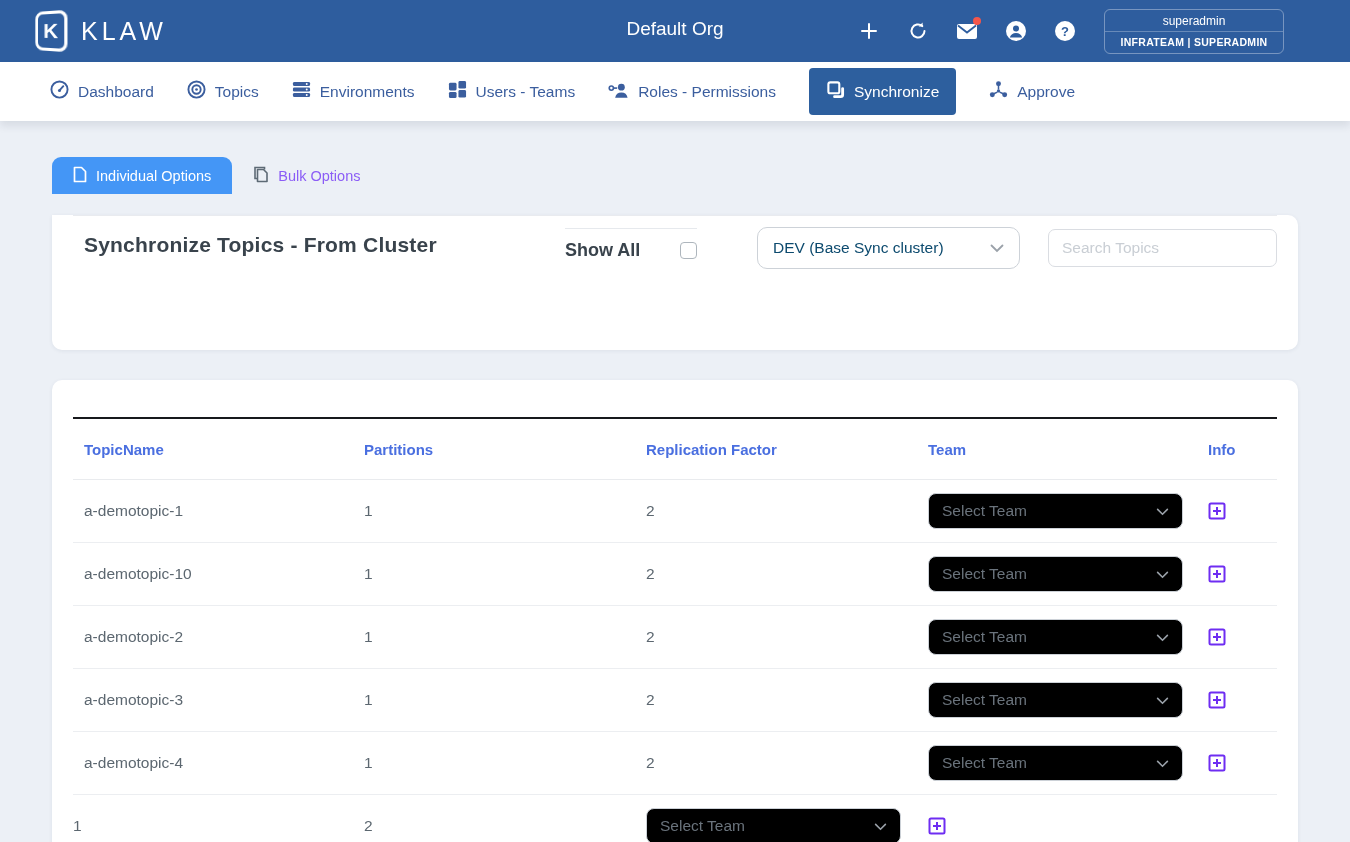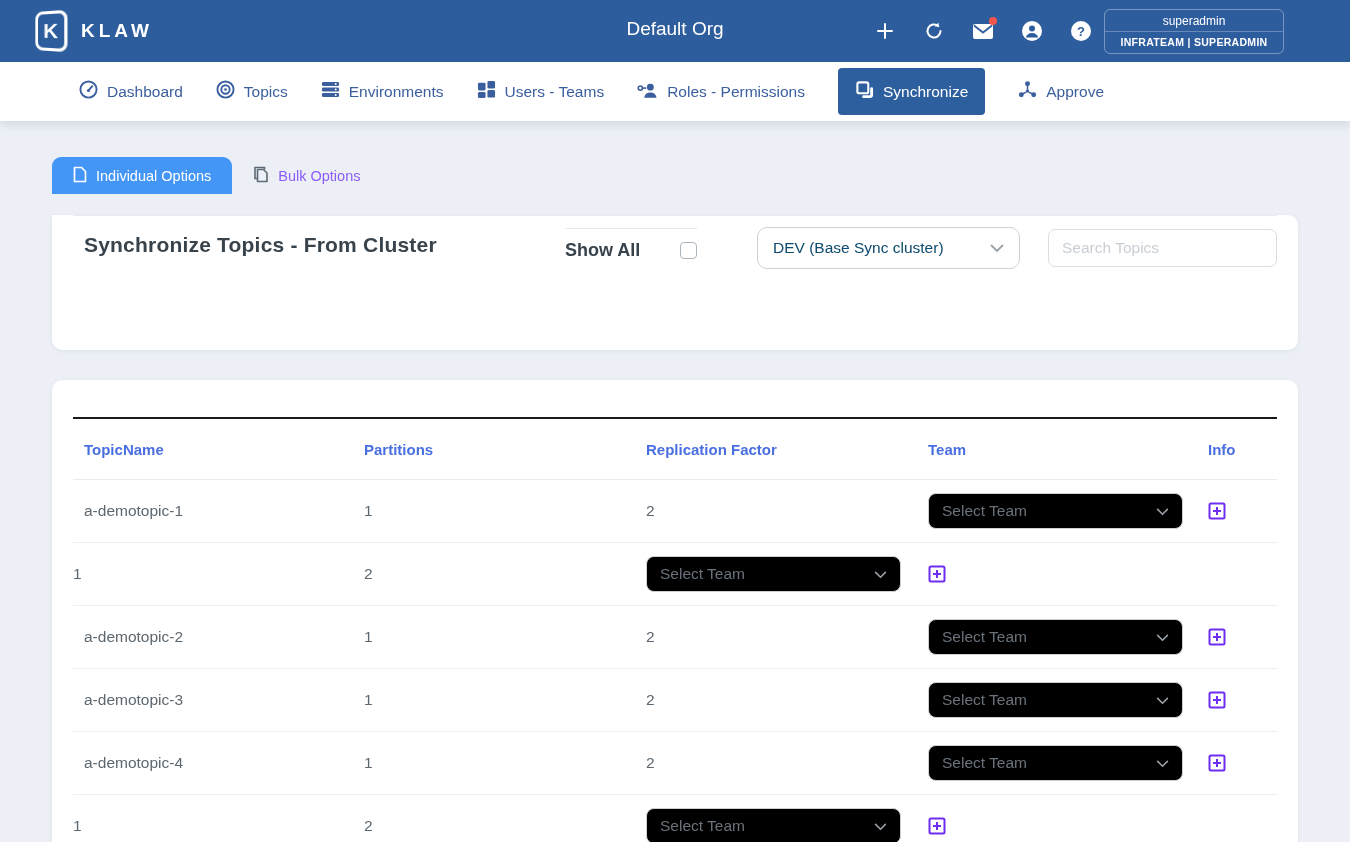--- a/index.html
+++ b/index.html
@@ -3,32 +3,32 @@
 <meta charset="utf-8">
 <style>
   * { margin:0; padding:0; box-sizing:border-box; }
   html,body { width:1350px; height:842px; overflow:hidden; }
   body { font-family:"Liberation Sans", sans-serif; background:#ecf0f6; }
 
   
   .app-header { height:62px; background:#2e5d9e; display:flex; align-items:center; color:#fff; position:relative; }
   .brand { display:flex; align-items:center; gap:14px; margin-left:34px; }
   .logo-box { width:33px; height:40px; border:3px solid #fff; border-radius:8px; display:flex; align-items:center; justify-content:center; font-weight:bold; font-size:21px; transform:perspective(70px) rotateY(-14deg); color:#fff; }
-  .brand-name { font-size:19px; font-weight:bold; letter-spacing:4px; }
+  .brand-name { font-size:25px; font-weight:normal; letter-spacing:4px; }
   .org-title { position:absolute; left:50%; top:50%; transform:translate(-50%,-60%); font-size:19px; font-weight:500; }
   .header-actions { margin-left:auto; display:flex; align-items:center; gap:27px; }
   .h-icon { width:22px; height:22px; display:flex; align-items:center; justify-content:center; position:relative; cursor:pointer; }
   .h-icon svg { display:block; }
   .mail-badge { position:absolute; top:-3px; right:-3px; width:8px; height:8px; border-radius:50%; background:#f4564b; }
-  .user-box { margin-left:12px; margin-right:66px; width:180px; border:1px solid rgba(255,255,255,.35); border-radius:6px; text-align:center; overflow:hidden; }
+  .user-box { margin-left:28px; margin-right:66px; width:180px; border:1px solid rgba(255,255,255,.35); border-radius:6px; text-align:center; overflow:hidden; }
   .user-name { font-size:12px; padding:4px 8px 3px; border-bottom:1px solid rgba(255,255,255,.28); }
   .user-role { font-size:10.5px; font-weight:bold; padding:4px 8px 5px; letter-spacing:.3px; }
 
   
-  .nav-bar { height:59px; background:#fff; display:flex; align-items:center; gap:33px; padding-left:79px; box-shadow:0 5px 8px rgba(30,40,70,.10); position:relative; z-index:5; }
+  .nav-bar { height:59px; background:#fff; display:flex; align-items:center; gap:33px; padding-left:50px; box-shadow:0 5px 8px rgba(30,40,70,.10); position:relative; z-index:5; }
   .nav-item { display:flex; align-items:center; gap:9px; color:#3b5e9e; font-size:15.5px; font-weight:500; cursor:pointer; white-space:nowrap; }
   .nav-item svg { flex:none; }
   .nav-item.active { background:#2d5f9e; color:#fff; padding:12px 17px; border-radius:4px; }
 
   
   .content { padding:0 52px; }
   .tabs { margin-top:36px; display:flex; align-items:flex-end; }
   .tab { height:37px; display:flex; align-items:center; gap:9px; padding:0 21px; font-size:14.5px; cursor:pointer; }
   .tab.active { background:#4496f6; color:#fff; border-radius:9px 9px 0 0; font-weight:500; }
   .tab.inactive { color:#8b5cf6; }
@@ -227,20 +227,21 @@
             <button class="info-btn">
               <svg width="18" height="18" viewBox="0 0 18 18">
                 <rect x="1.5" y="1.5" width="15" height="15" rx="1.5" fill="none" stroke="#6e2df2" stroke-width="2"></rect>
                 <path d="M9 5v8M5 9h8" stroke="#6e2df2" stroke-width="2"></path>
               </svg>
             </button>
           </div>
       </div>
 
       <div class="trow">
+        <div class="cell-first">a-demotopic-10</div>
         <div>1</div>
         <div>2</div>
         <div>
             <div class="team-select">
               <span>Select Team</span>
               <span class="chev"><svg width="13" height="8" viewBox="0 0 14 9">
                   <path d="M1.5 1.5 7 7l5.5-5.5" fill="none" stroke="#9aa1a9" stroke-width="1.8" stroke-linecap="round"></path>
                 </svg></span>
             </div>
           </div>

